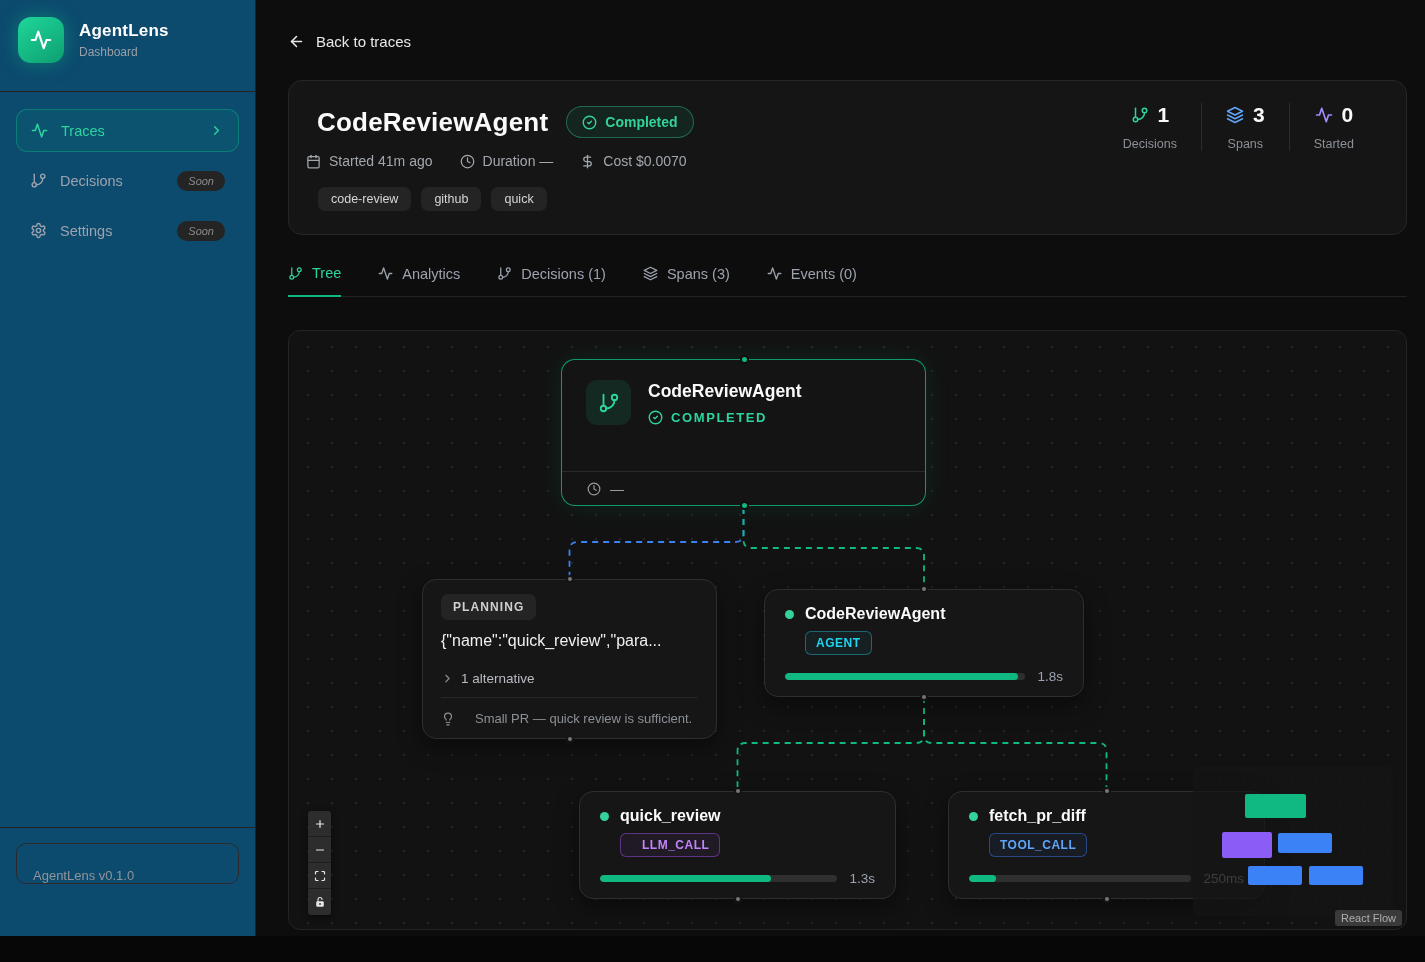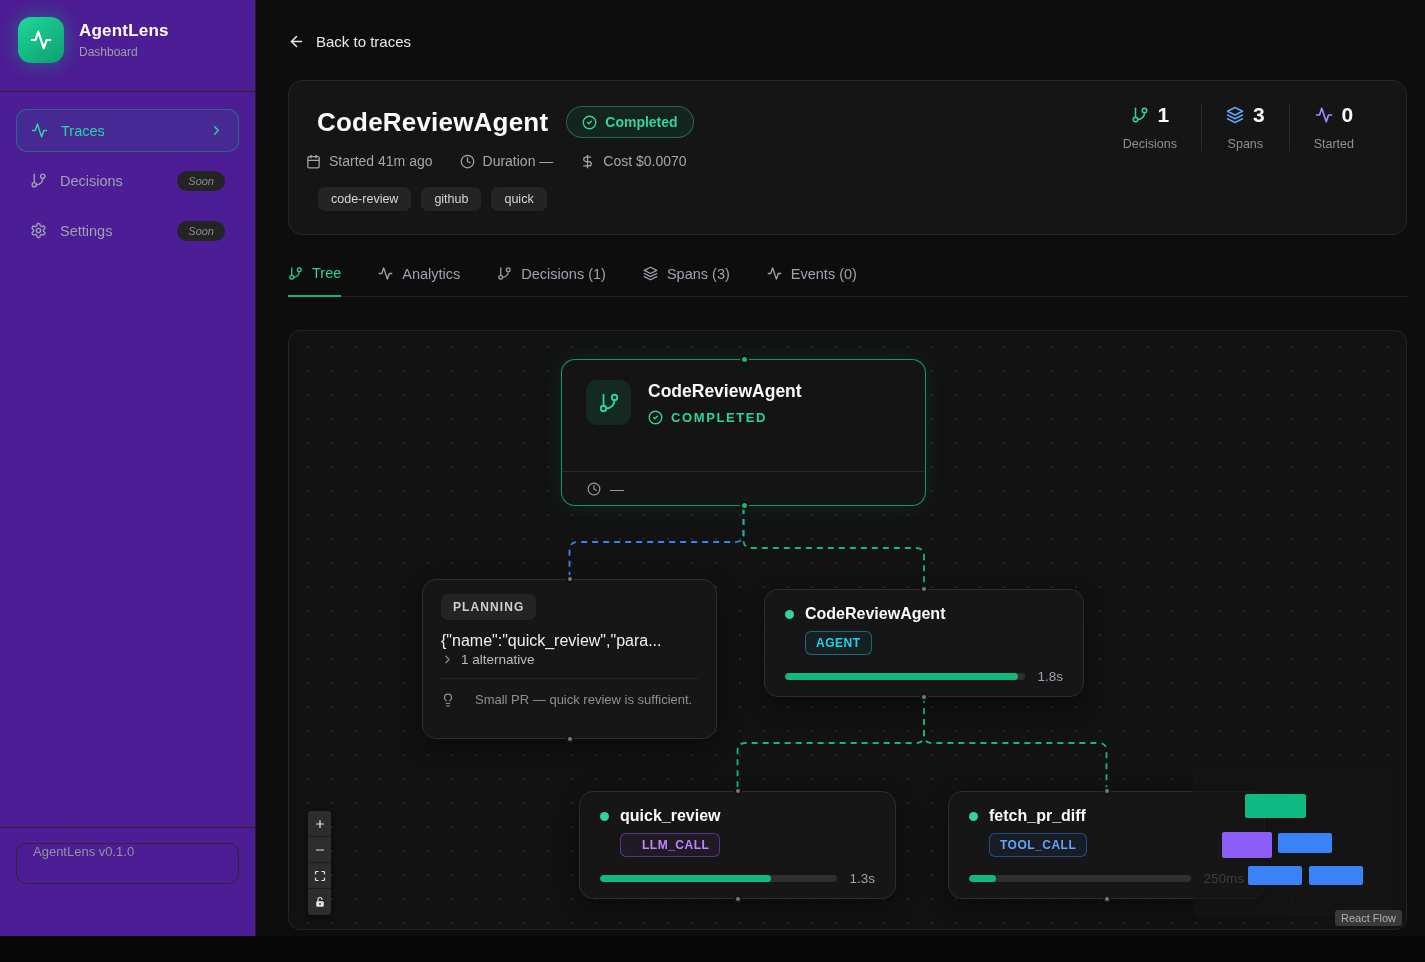--- a/index.html
+++ b/index.html
@@ -2,40 +2,40 @@
 <html><head>
 <meta charset="utf-8">
 <style>
   * { margin:0; padding:0; box-sizing:border-box; }
   html,body { width:1425px; height:962px; overflow:hidden; background:#070707;
     font-family:"Liberation Sans", sans-serif; }
   .app { position:relative; width:1425px; height:936px; background:#0d0d0d; }
 
   
   .sidebar { position:absolute; left:0; top:0; width:256px; height:936px;
-    background:#4c1d95; border-right:1px solid #222; }
+    background:#0c4a6e; border-right:1px solid #222; }
   .logo-row { position:absolute; top:17px; left:18px; display:flex; gap:15px; align-items:center; }
   .logo { width:46px; height:46px; border-radius:13px;
     background:linear-gradient(145deg,#1fd79a,#0d9f70);
     box-shadow:0 0 20px rgba(16,185,129,.45);
     display:flex; align-items:center; justify-content:center; color:#fff; }
   .app-name { font-size:17px; font-weight:700; color:#fff; letter-spacing:.2px; }
   .app-sub { font-size:12px; color:#9aa0a6; margin-top:4px; }
   .side-div { position:absolute; top:91px; left:0; right:0; height:1px; background:#232323; }
   .nav { position:absolute; top:109px; left:16px; right:16px; display:flex; flex-direction:column; gap:7px; }
   .nav-item { height:43px; border-radius:11px; display:flex; align-items:center;
     padding:0 14px; gap:13px; font-size:14.5px; color:#9ca3af; cursor:pointer; }
   .nav-item.active { background:rgba(16,185,129,.08); border:1px solid rgba(16,185,129,.4);
     color:#2dd4a0; }
   .nav-item .chev { margin-left:auto; display:flex; }
   .soon { margin-left:auto; background:#242424; color:#8b8b8b; font-size:11px;
     padding:4px 11px; border-radius:999px;font-style:italic; }
   .side-div2 { position:absolute; top:827px; left:0; right:0; height:1px; background:#232323; }
   .version-box { position:absolute; top:843px; left:16px; right:16px; height:41px;
-    border:1px solid #2a2a2a; border-radius:10px; display:flex; align-items:flex-start;
+    border:1px solid #2a2a2a; border-radius:10px; display:flex; align-items:flex-end;
     padding:0 16px; font-size:13px; color:#8f959b; }
 
   
   .main { position:absolute; left:256px; top:0; right:0; height:936px; }
   .back-link { position:absolute; top:33px; left:32px; display:flex; align-items:center;
     gap:11px; color:#e8e8e8; font-size:15px; cursor:pointer; }
 
   .header-card { position:absolute; top:80px; left:32px; width:1119px; height:155px;
     background:#151515; border:1px solid #262626; border-radius:14px; }
   .title-row { position:absolute; top:25px; left:28px; display:flex; align-items:center; gap:18px; }
@@ -85,21 +85,21 @@
   .root-status { display:flex; align-items:center; gap:8px; margin-top:8px;
     color:#2dd4a0; font-size:13px; font-weight:600; letter-spacing:1.6px; }
   .root-foot { position:absolute; left:0; right:0; bottom:0; height:34px;
     border-top:1px solid #2a2a2a; display:flex; align-items:center; gap:9px;
     padding:0 25px; color:#9a9a9a; font-size:14px; }
 
   .plan-node { left:133px; top:248px; width:295px; height:160px; padding:14px 18px; }
   .plan-badge { display:inline-block; background:#242424; color:#d0d0d0; font-size:12px;
     font-weight:600; letter-spacing:1.1px; padding:6px 12px; border-radius:7px; }
   .plan-payload { margin-top:12px; font-size:16px; color:#f0f0f0; white-space:nowrap; }
-  .plan-alt { margin-top:2px; display:flex; align-items:center; gap:7px;
+  .plan-alt { margin-top:21px; display:flex; align-items:center; gap:7px;
     color:#b8bcc2; font-size:13.5px; }
   .plan-reason { margin-top:11px; padding-top:13px; border-top:1px solid #262626;
     display:flex; align-items:center; gap:20px; color:#8b9096; font-size:13px; }
 
   .span-node { width:317px; height:108px; padding:15px 20px; }
   .span-title-row { display:flex; align-items:center; gap:11px; }
   .span-dot { width:9px; height:9px; border-radius:50%; background:#34d399; flex:none; }
   .span-title { font-size:16px; font-weight:700; color:#fafafa; }
   .span-badge { display:inline-block; margin:8px 0 0 20px; font-size:12px; font-weight:700;
     letter-spacing:.5px; padding:4px 10px; border-radius:6px; }

